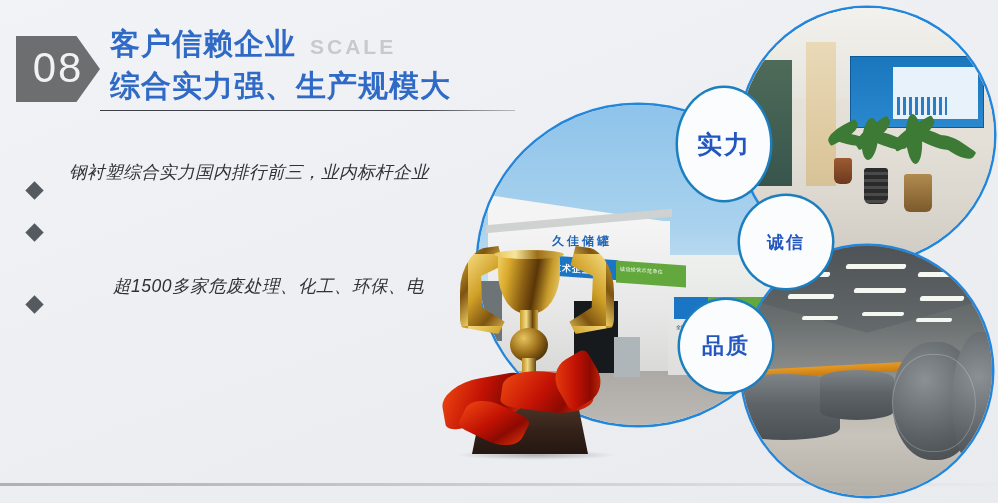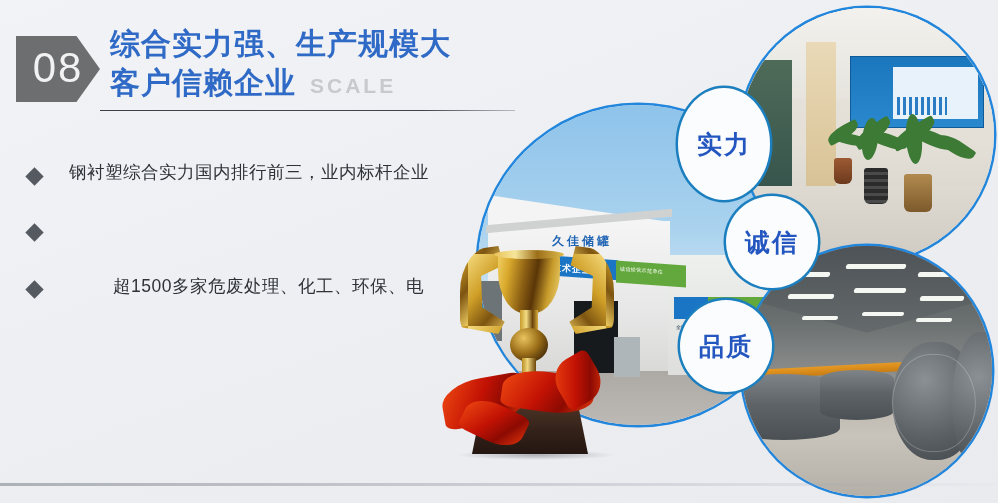--- a/index.html
+++ b/index.html
@@ -27,21 +27,21 @@
   .headline{position:absolute;left:110px;top:24px;width:430px;}
   .hl-line{font-size:30px;line-height:39px;color:#2f6ac6;font-weight:700;
     letter-spacing:1px;white-space:nowrap;}
   .hl-line2{display:flex;align-items:baseline;gap:14px;}
   .hl-en{font-size:21px;color:#c7c9cd;font-weight:700;letter-spacing:3px;}
   .rule{position:absolute;left:100px;top:110px;width:415px;height:1px;
     background:linear-gradient(to right,#3c3f45,#42454b 78%,#b9bcc2);}
 
   
   .bullets{position:absolute;left:18px;top:148px;width:470px;}
-  .bullet{display:flex;align-items:center;margin-bottom:22px;}
+  .bullet{display:flex;align-items:flex-end;margin-bottom:22px;font-style:italic;}
   .dia{flex:0 0 auto;width:13px;height:13px;background:#555a61;
     transform:rotate(45deg);margin:7px 28px 0 10px;}
   .btxt{font-size:17.5px;line-height:49px;color:#2f3338;letter-spacing:.5px;}
   .btxt .l2{display:block;}
   .b3 .btxt{line-height:50px;margin-left:44px;}
 
   
   .art{position:absolute;left:440px;top:0;width:558px;height:503px;}
 
   .circ{position:absolute;border-radius:50%;overflow:hidden;}
@@ -105,22 +105,22 @@
   .wh-light{position:absolute;background:#f4f7f2;border-radius:2px;transform:skewX(-14deg);}
   .tank{position:absolute;background:linear-gradient(180deg,#7f8488,#5e6468 45%,#4a5054);border-radius:50% / 18%;}
   .tank-round{position:absolute;border-radius:50%;
     background:radial-gradient(circle at 38% 32%,#8b9094,#5a6064 60%,#43484c);}
 
   
   .bub{position:absolute;border-radius:50%;background:#fbfcfd;
     box-shadow:0 0 0 2.5px #1b7fbf;display:flex;align-items:center;justify-content:center;
     color:#2456c0;font-weight:700;letter-spacing:2px;}
   .b-shi{left:238px;top:88px;width:92px;height:112px;font-size:25px;}
-  .b-cheng{left:286px;top:196px;width:92px;height:92px;font-size:25px;}
-  .b-pin{left:240px;top:300px;width:92px;height:92px;font-size:25px;}
+  .b-cheng{left:300px;top:196px;width:92px;height:92px;font-size:17px;}
+  .b-pin{left:240px;top:300px;width:92px;height:92px;font-size:22px;}
 
   
   .trophy{position:absolute;left:6px;top:236px;width:168px;height:226px;}
   .cup-bowl{position:absolute;left:52px;top:18px;width:62px;height:60px;
     background:linear-gradient(100deg,#f0cf63 0%,#d9a92c 18%,#8a5e13 42%,#5a3608 58%,#c79b2b 78%,#f2d879 100%);
     border-radius:6px 6px 46% 46%/4px 4px 70% 70%;}
   .cup-rim{position:absolute;left:48px;top:14px;width:70px;height:9px;border-radius:50%;
     background:linear-gradient(90deg,#e8c258,#f6e59a 30%,#9c6f19 62%,#e0bb4e);}
   .handle{position:absolute;top:10px;width:46px;height:72px;border:8px solid transparent;
     border-radius:52% 18% 42% 18%;
@@ -148,25 +148,25 @@
     background:radial-gradient(ellipse,rgba(60,60,65,.35),rgba(60,60,65,0) 70%);}
 </style>
 </head>
 <body>
 
 <div id="stage">
 
   <div class="num-badge">08</div>
 
   <div class="headline">
-    <div class="hl-line">综合实力强、生产规模大</div>
     <div class="hl-line hl-line2">
       <span>客户信赖企业</span>
       <span class="hl-en">SCALE</span>
     </div>
+    <div class="hl-line">综合实力强、生产规模大</div>
   </div>
   <div class="rule"></div>
 
   <div class="bullets">
     <div class="bullet">
       <span class="dia"></span>
       <span class="btxt">钢衬塑综合实力国内排行前三，业内标杆企业</span>
     </div>
     <div class="bullet">
       <span class="dia"></span>

